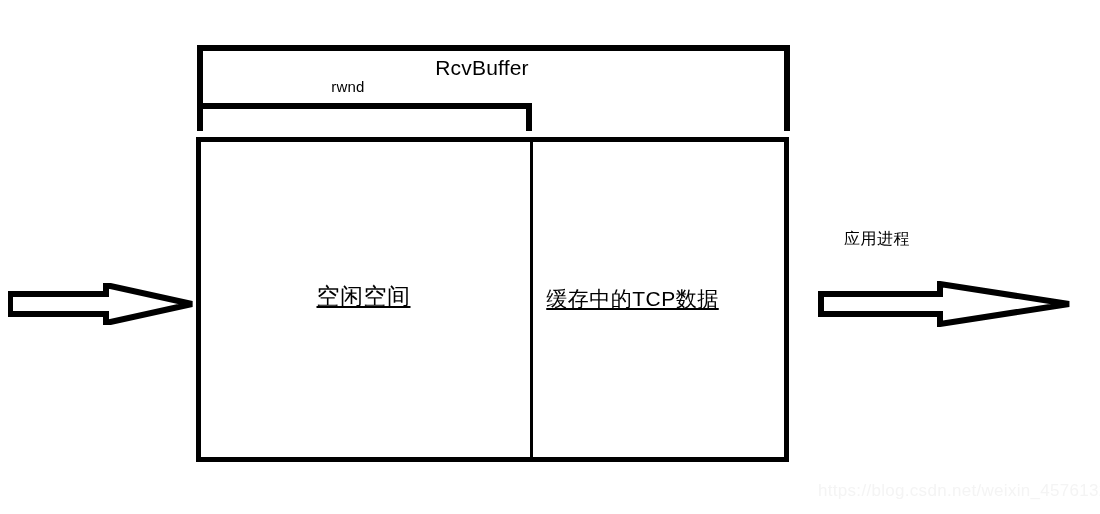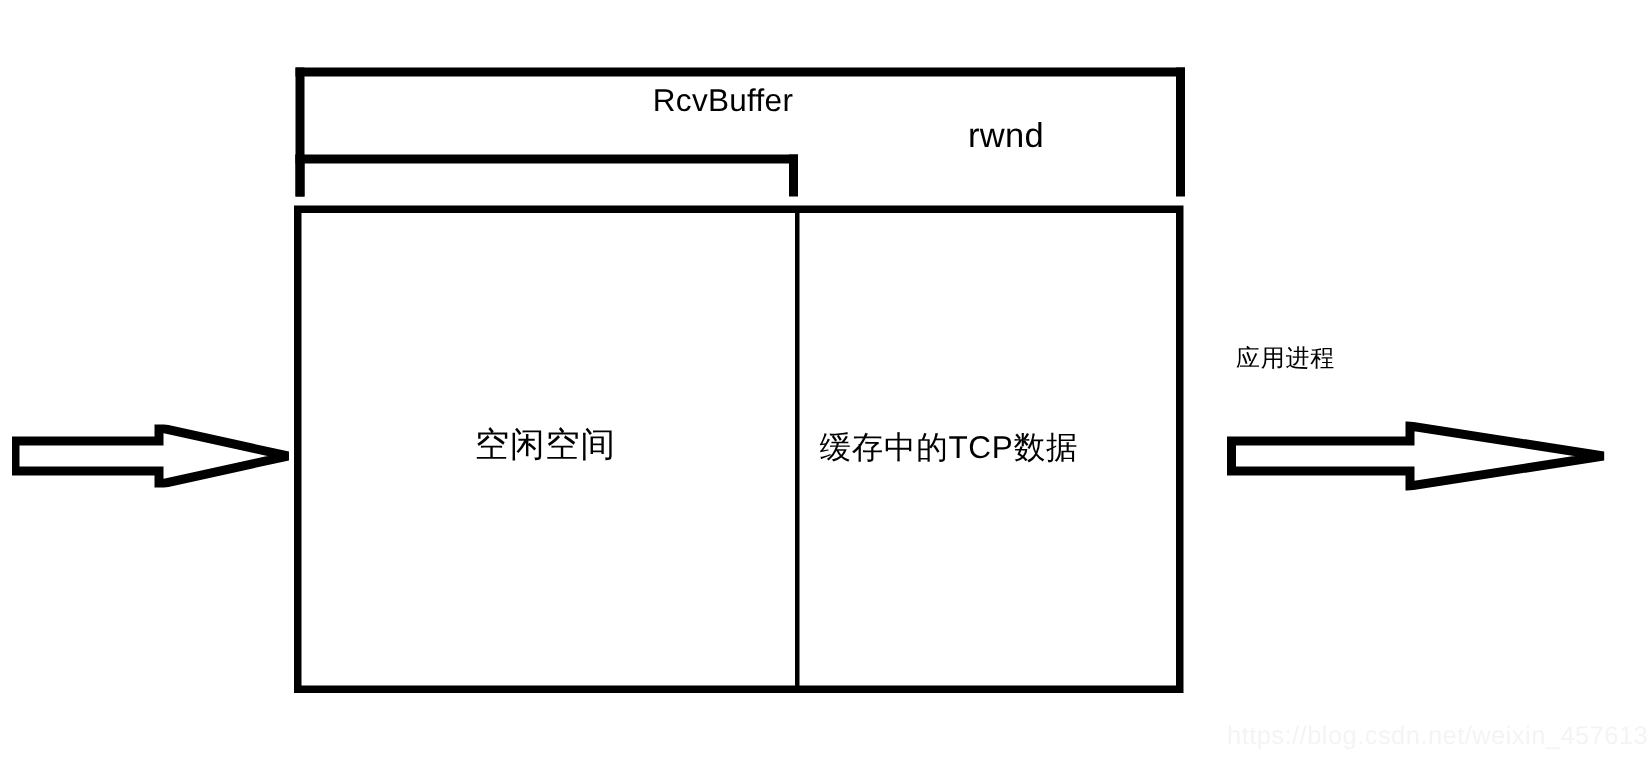--- a/index.html
+++ b/index.html
@@ -35,28 +35,29 @@
     text-align: center;
     font-size: 21px;
     letter-spacing: 0.2px;
     margin-top: 37px;
   }
 
   .label-rwnd {
     left: 0;
     top: 79px;
     width: 696px;          
-    text-align: right;
-    font-size: 23px;
+    text-align: center;
+    font-size: 15px;
     letter-spacing: 0.2px;
   }
 
   .label-cell {
     font-size: 23px;
     letter-spacing: 0.5px;
+    text-decoration: underline;
   }
   .label-free {
     left: 197px;
     top: 285px;
     width: 333px;
     text-align: center;
   }
   .label-buffered {
     left: 530px;
     top: 288px;
@@ -68,21 +69,21 @@
   .label-arrow {
     font-size: 16px;
     letter-spacing: 0.5px;
   }
   .label-from-ip {
     left: 30px;
     top: 236px;
     line-height: 26px;
   }
   .label-app-proc {
-    left: 824px;
+    left: 844px;
     top: 232px;
     font-family: Liberation Mono, monospace;
   }
 
   
   
   .bracket-rcvbuffer {
     position: absolute;
     left: 197px;
     top: 45px;

